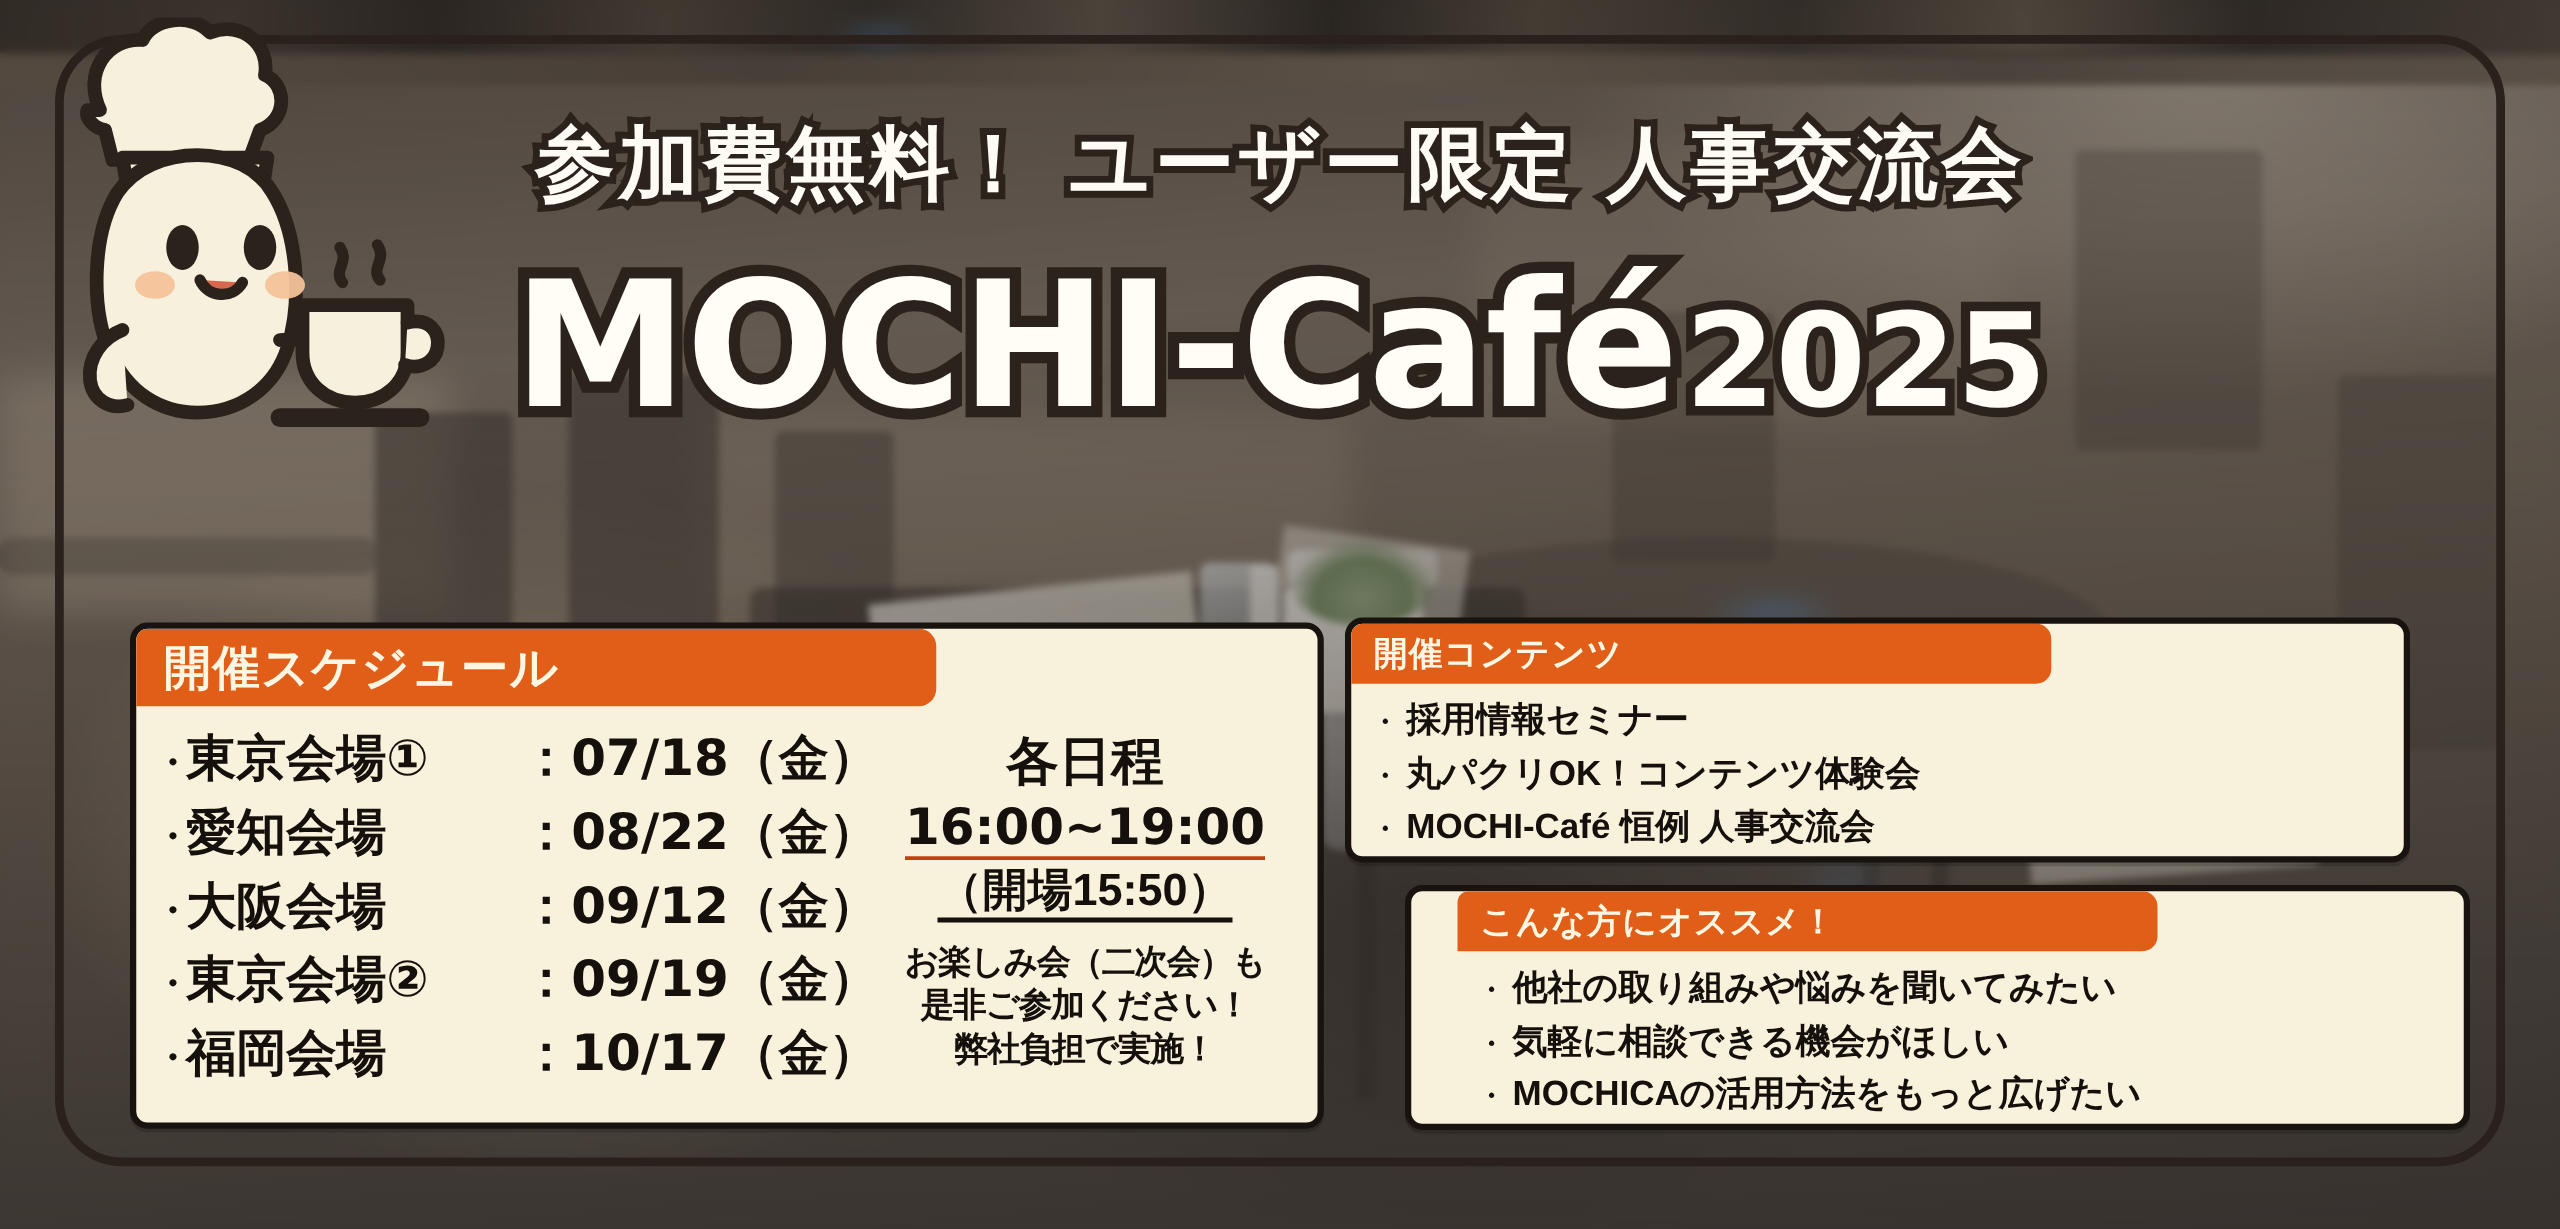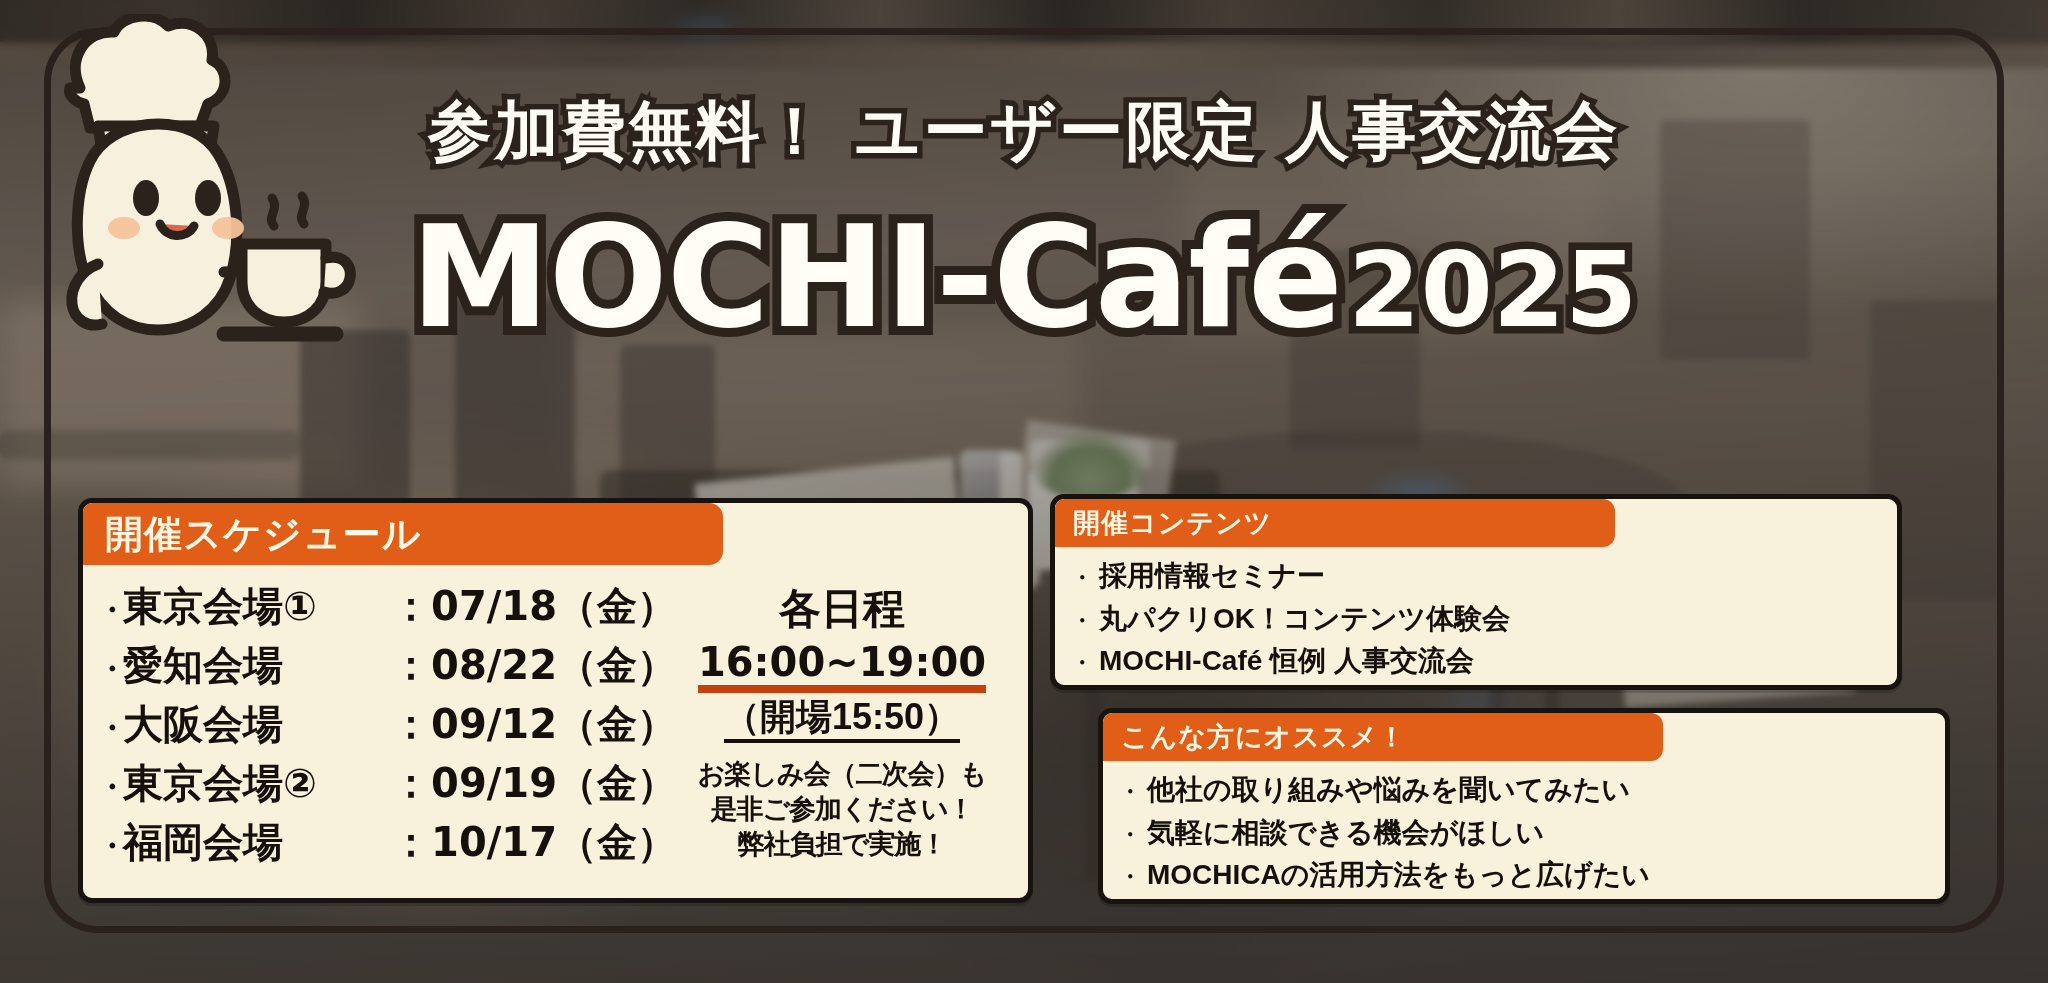--- a/index.html
+++ b/index.html
@@ -154,20 +154,21 @@
   }
 
   
   .panel {
     position: absolute;
     border: 5px solid #18130f;
     border-radius: 14px;
     background: #f8f1dc;
     overflow: hidden;
     box-shadow: 0 3px 0 rgba(0,0,0,.18);
+    margin-left: 26px;
   }
   .panel-head {
     background: #e05e18;
     color: #fdf6e3;
     font-weight: 700;
     display: flex;
     align-items: center;
   }
 
   
@@ -197,21 +198,21 @@
 
   .sched-right {
     width: 330px;
     text-align: center;
     padding-top: 2px;
     color: #15100c;
   }
   .sched-right .times-title { font-size: 42px; font-weight: 700; margin-bottom: 2px; }
   .sched-right .time-main {
     font-size: 40px; font-weight: 700;
-    border-bottom: 8px solid #c2410c;
+    border-bottom: 3px solid #c2410c;
     display: inline-block; line-height: 1.16;
     font-family: "DejaVu Sans","Liberation Sans",sans-serif;
   }
   .sched-right .time-open {
     font-size: 36px; font-weight: 700;
     border-bottom: 4px solid #15100c;
     display: inline-block; line-height: 1.2; margin-top: 2px;
   }
   .sched-right .note {
     margin-top: 14px;
@@ -219,21 +220,21 @@
     letter-spacing: -1px;
   }
 
   
   #contents-panel { left: 1050px; top: 494px; width: 852px; height: 196px; }
   #contents-panel .panel-head {
     height: 48px; font-size: 27px; padding-left: 18px;
     width: 560px; border-radius: 9px 12px 12px 0; letter-spacing: 1px;
   }
   
-  #recommend-panel { left: 1098px; top: 708px; width: 852px; height: 196px; }
+  #recommend-panel { left: 1098px; top: 708px; width: 852px; height: 196px; padding-left: 37px; }
   #recommend-panel .panel-head {
     height: 48px; font-size: 27px; padding-left: 18px;
     width: 560px; border-radius: 9px 12px 12px 0; letter-spacing: 1px;
   }
   .bullet-list { padding: 8px 0 0 16px; }
   .bullet-list li {
     list-style: none;
     font-size: 28px;
     font-weight: 700;
     color: #15100c;

